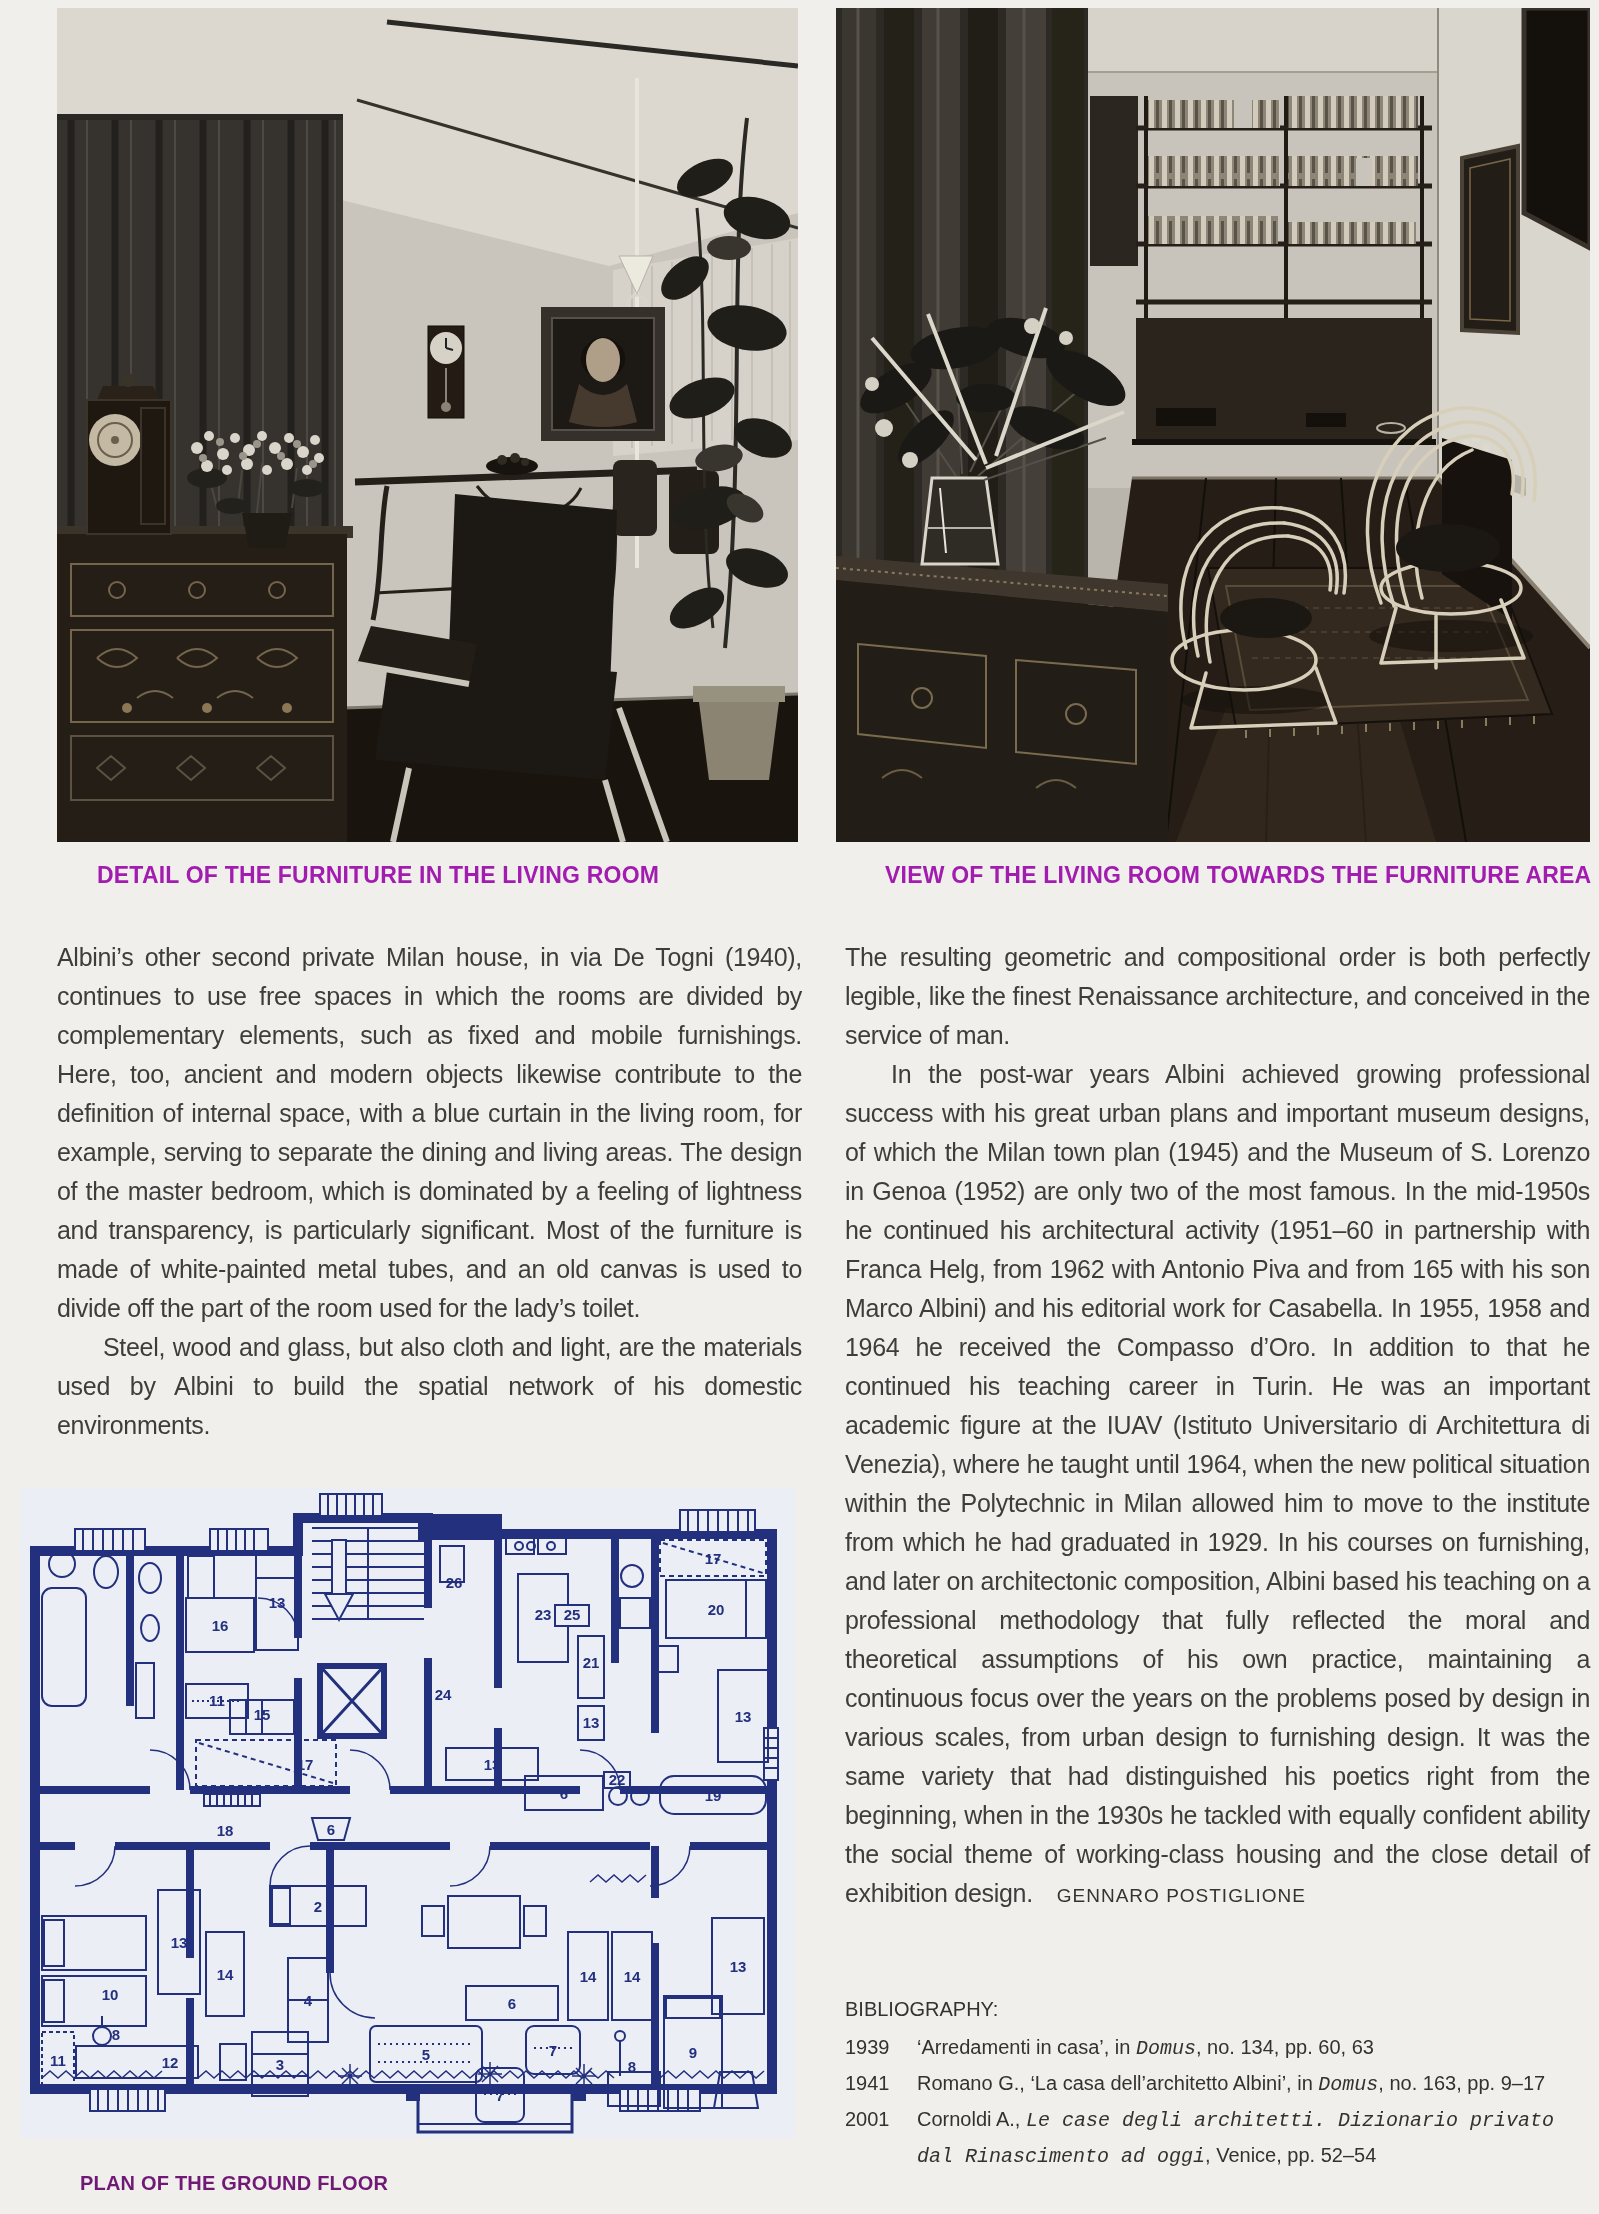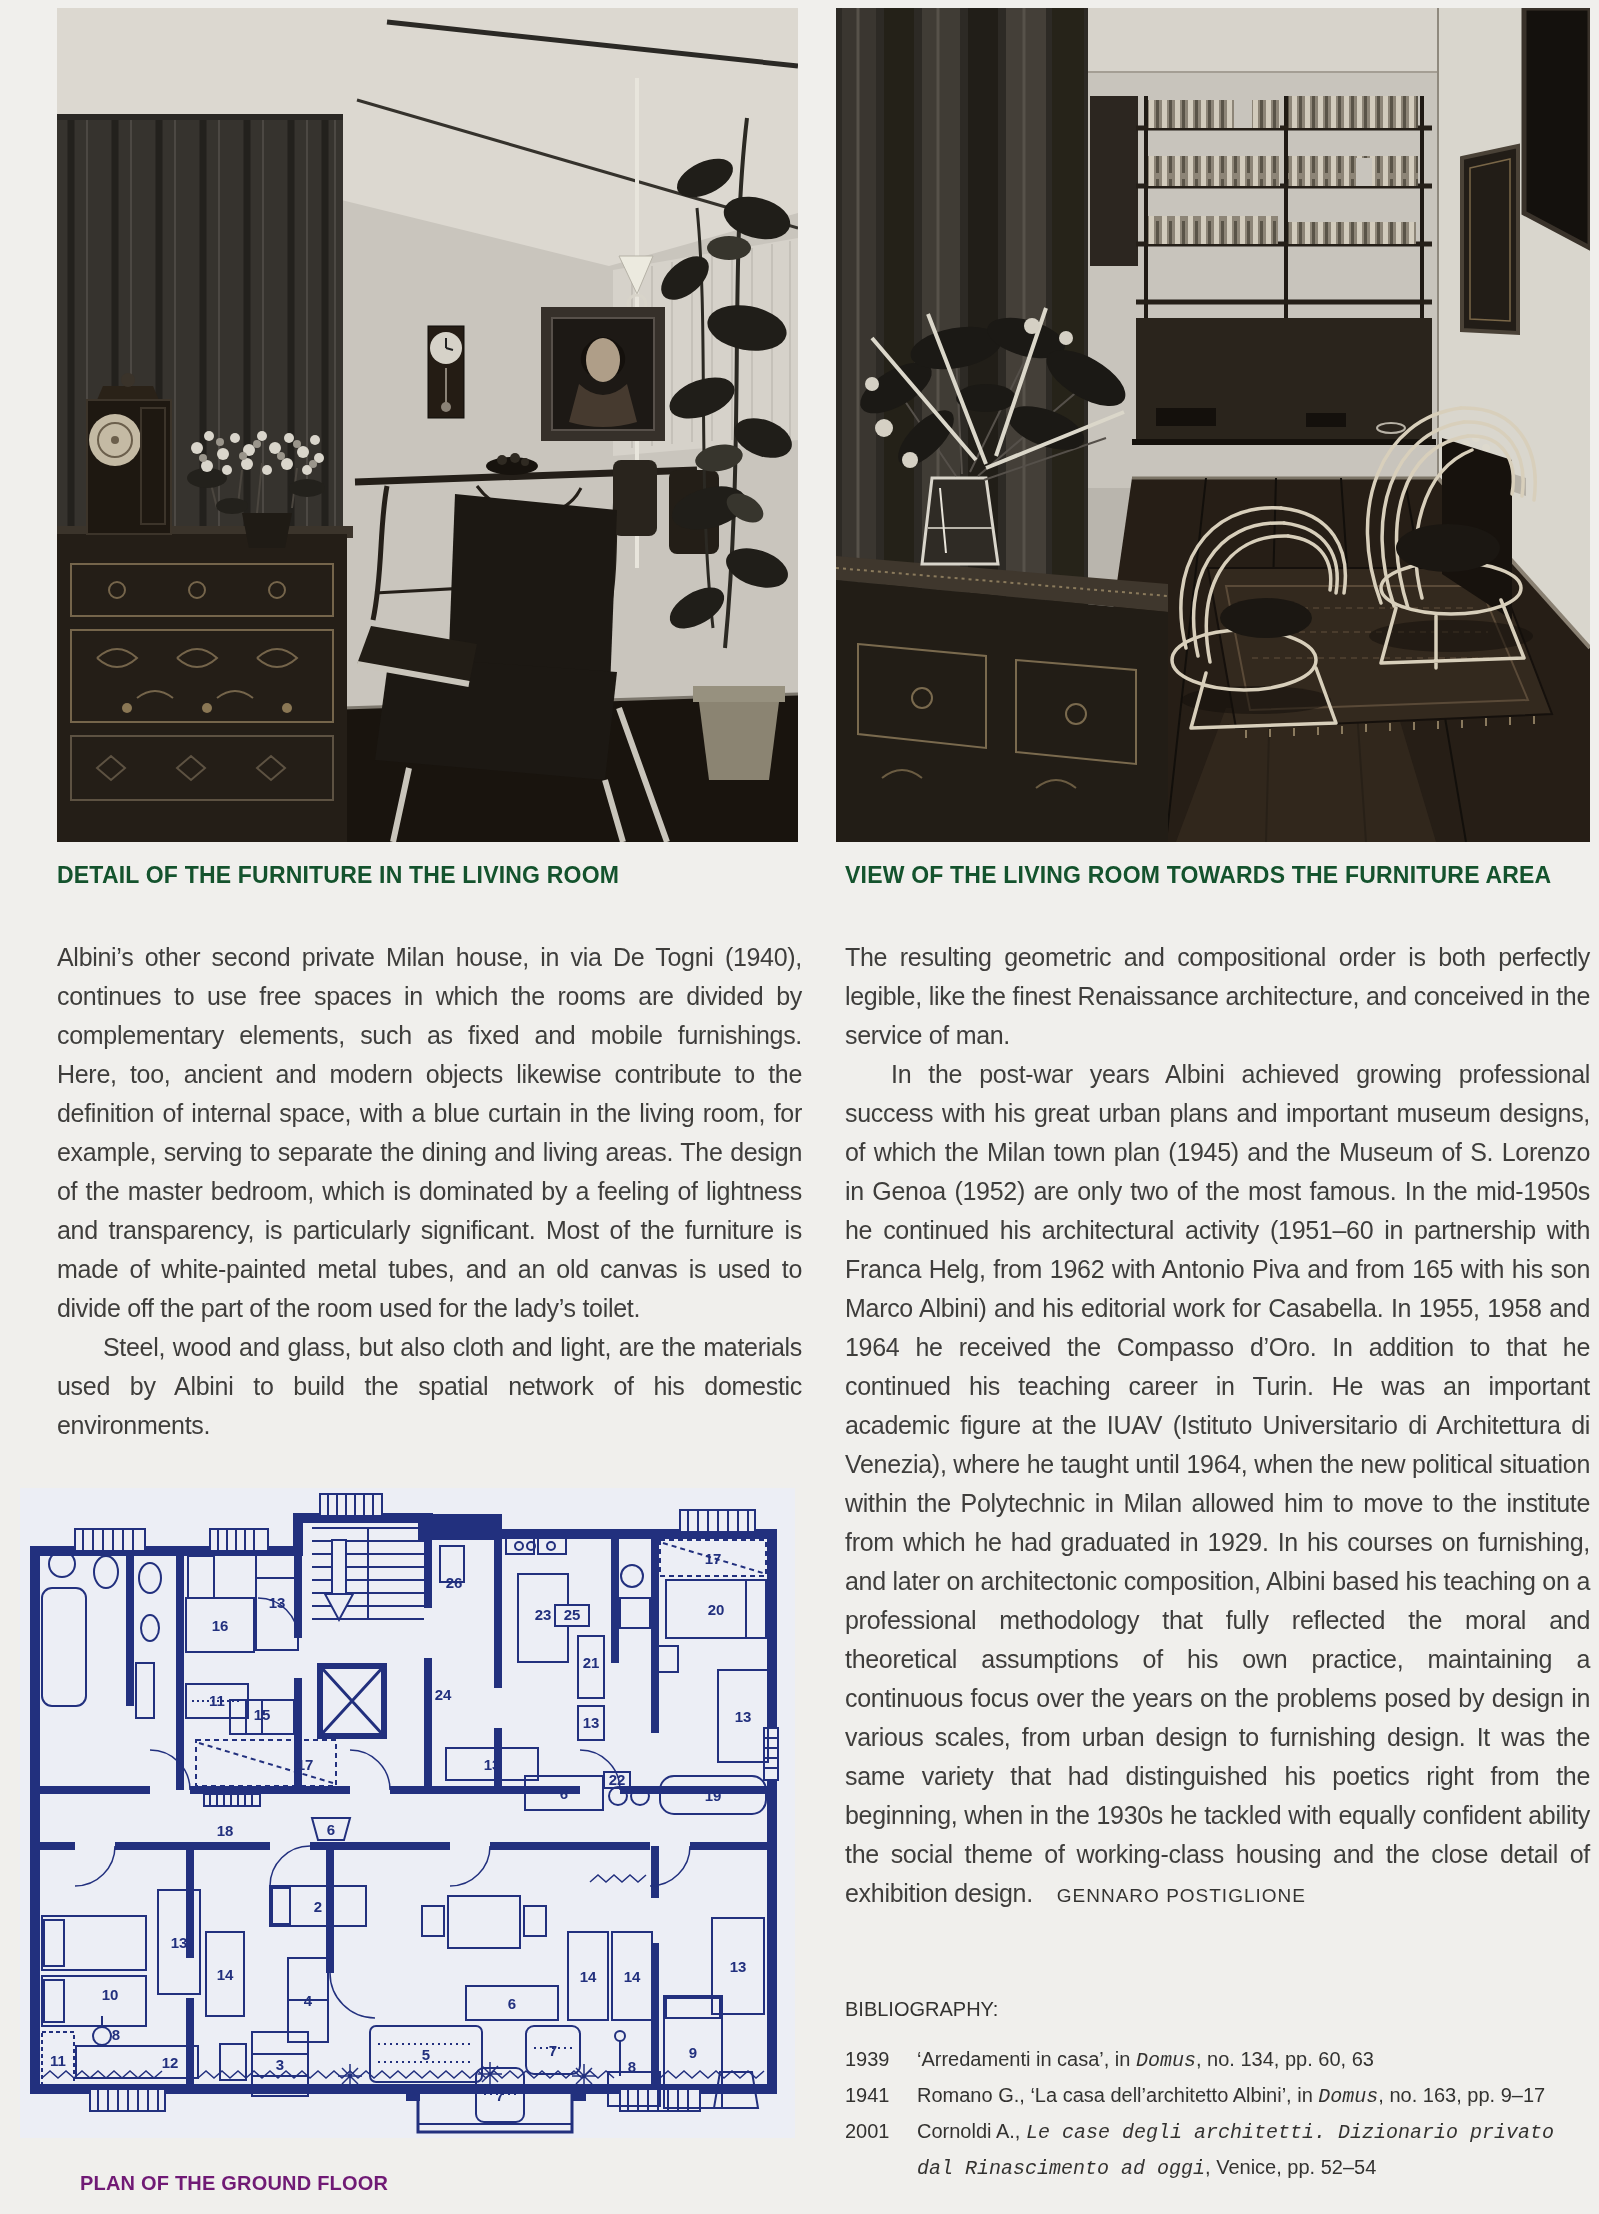--- a/index.html
+++ b/index.html
@@ -4,35 +4,36 @@
 <style>
   html,body{margin:0;padding:0;}
   body{
     width:1599px;height:2214px;background:#f0efec;
     font-family:"Liberation Sans","DejaVu Sans",sans-serif;
     position:relative;overflow:hidden;color:#3b3a38;
   }
   .abs{position:absolute;}
   .photo{background:#b9b5ad;overflow:hidden;}
   .caption{
-    font-weight:bold;font-size:23px;letter-spacing:.2px;color:#14532d;
+    font-weight:bold;font-size:23px;letter-spacing:.2px;color:#a21caf;
     white-space:nowrap;
+    margin-left:40px;
   }
   .bodycol{
     font-size:25px;line-height:39px;text-align:justify;
     letter-spacing:-.3px;color:#3e3d3b;
   }
   .bodycol p{margin:0;}
   .bodycol p + p{text-indent:46px;}
   .author{
     font-size:19px;letter-spacing:1px;color:#343331;margin-left:24px;
     white-space:nowrap;
   }
   .bib{font-size:20px;line-height:34px;color:#333230;}
-  .bib-title{margin-bottom:16px;}
+  .bib-title{margin-bottom:4px;}
   .bib-row{display:flex;align-items:flex-start;}
   .bib-year{flex:0 0 72px;}
   .bib-text{flex:1;}
   .bib-text i{font-style:italic;font-family:Liberation Mono, monospace;}
   #plan-svg text{
     font-family:"Liberation Sans","DejaVu Sans",sans-serif;
     font-size:15px;font-weight:bold;fill:#22307e;
   }
   .plan-caption{
     font-weight:bold;font-size:20px;color:#701a75;letter-spacing:.2px;

